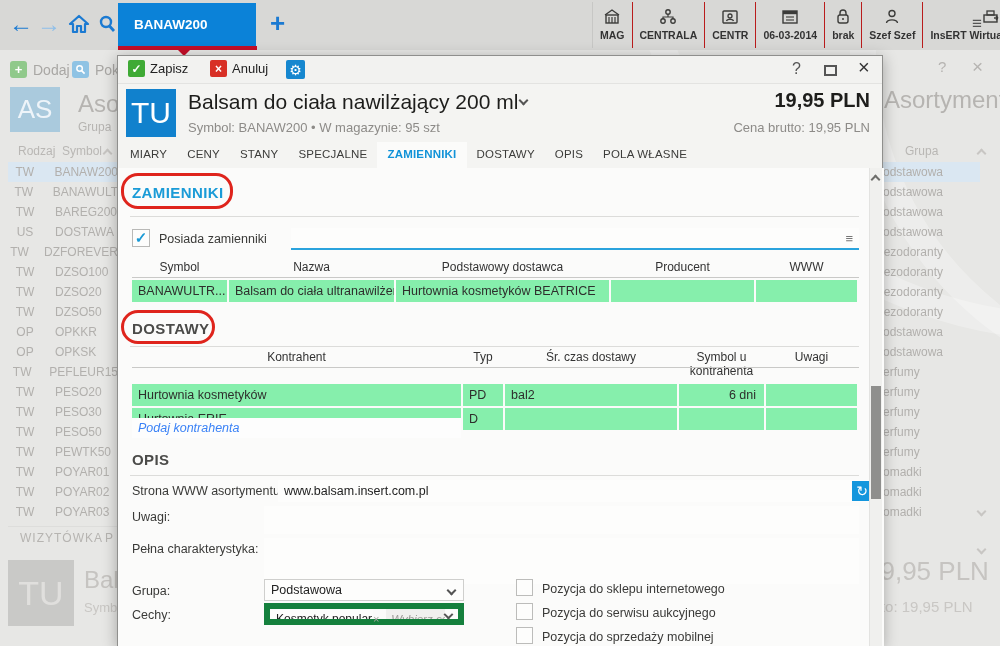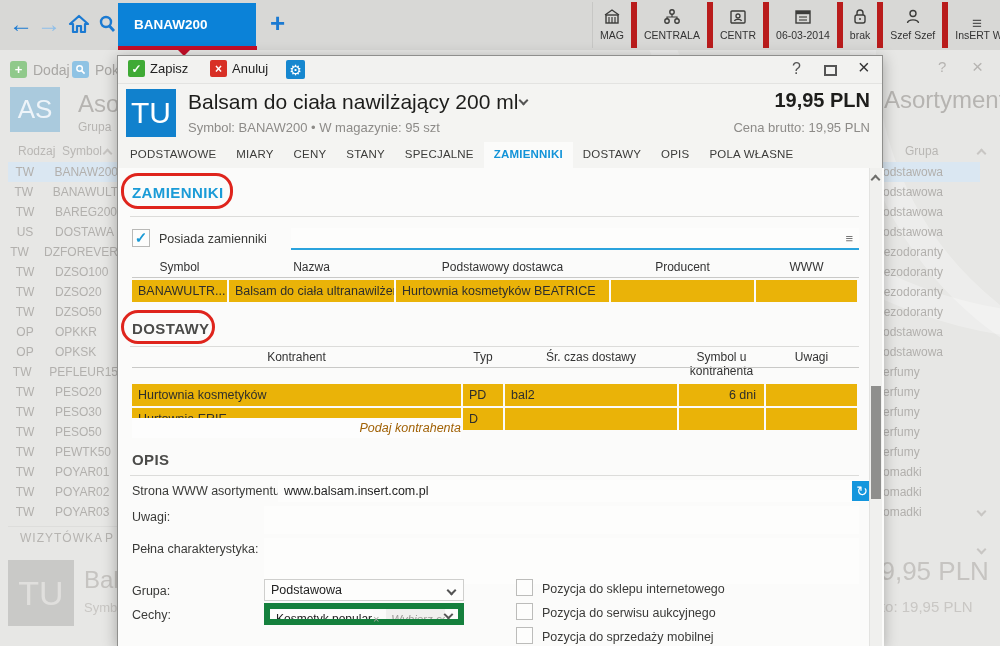--- a/index.html
+++ b/index.html
@@ -12,21 +12,21 @@
   
   .topbar { position:absolute; left:0; top:0; width:1000px; height:50px; background:#d8d8d6; }
   .navbtn { position:absolute; top:10px; width:26px; height:28px; display:flex; align-items:center; justify-content:center; cursor:pointer; }
   .arrow-glyph { font-size:24px; font-weight:bold; color:#1b7ad2; line-height:1; }
   .arrow-glyph.fwd { color:#8fbfe9; }
   .tab { position:absolute; left:118px; top:3px; width:138px; height:43px; background:#0b82d8; color:#fff; font-size:13.5px; font-weight:bold; display:flex; align-items:center; padding-left:16px; }
   .tab-underline { position:absolute; left:118px; top:46px; width:139px; height:4px; background:#c40e28; }
   .tab-pointer { position:absolute; left:178px; top:50px; width:0; height:0; border-left:6px solid transparent; border-right:6px solid transparent; border-top:6px solid #c40e28; }
   .newtab { position:absolute; left:270px; top:8px; font-size:26px; font-weight:bold; color:#1b7ad2; cursor:pointer; }
   .status-bar { position:absolute; left:592px; top:2px; height:46px; display:flex; }
-  .status-item { border-right:6px solid #b91c1c; padding:4px 7px 0 7px; text-align:right; cursor:pointer; }
+  .status-item { border-right:1px solid #b91c1c; padding:4px 7px 0 7px; text-align:right; cursor:pointer;font-weight:bold; }
   .status-item:first-child { border-left:1px solid #c7c7c5; }
   .status-item .sicon { height:22px; display:flex; align-items:center; justify-content:center; }
   .status-item .slabel { font-size:10.5px; color:#333; white-space:nowrap; margin-top:1px; }
   .menu-lines { position:absolute; left:972px; top:14px; font-size:17px; color:#555; cursor:pointer; }
 
   
   .bgtext { color:#b6b4b1; }
   .bg-toolbar-label { position:absolute; font-size:14px; color:#a9a7a4; }
   .minibox { position:absolute; width:17px; height:17px; border-radius:3px; color:#fff; font-size:13px; font-weight:bold; display:flex; align-items:center; justify-content:center; }
   .as-tile { position:absolute; left:10px; top:87px; width:50px; height:45px; background:#aacadd; color:#eef4f9; font-size:26px; display:flex; align-items:center; justify-content:center; }
@@ -73,24 +73,24 @@
   .chk .mark { color:#1a9ad6; font-size:15px; font-weight:bold; }
   .flabel { position:absolute; font-size:12.5px; color:#3a3a38; }
   .zam-input { position:absolute; left:173px; top:60px; width:568px; height:22px; background:#fdfdfc; border-bottom:2px solid #2aa3dd; display:flex; align-items:center; justify-content:flex-end; padding-right:6px; }
   .zam-input .lines { font-size:13px; color:#777; }
 
   .gtable { position:absolute; }
   .gtr { display:grid; column-gap:2px; }
   .zam-cols { grid-template-columns:95px 165px 213px 143px 101px; width:727px; }
   .dost-cols { grid-template-columns:329px 40px 172px 85px 91px; width:727px; }
   .gth { font-size:12px; color:#333; text-align:center; padding-bottom:3px; }
-  .gtd { background:#eab308; font-size:12.5px; color:#2e2e2c; height:22px; line-height:22px; padding-left:6px; overflow:hidden; white-space:nowrap; margin-bottom:2px; }
+  .gtd { background:#86efac; font-size:12.5px; color:#2e2e2c; height:22px; line-height:22px; padding-left:6px; overflow:hidden; white-space:nowrap; margin-bottom:2px; }
   .dost-cols .gtd:nth-child(4) { text-align:right; padding-right:8px; }
   .thead-line { border-bottom:1px solid #c9c9c7; position:absolute; left:0; width:727px; }
-  .ph-cell { position:absolute; width:329px; height:20px; background:#fdfdfd; font-size:12.5px; font-style:italic; color:#a16207; line-height:20px; padding-left:6px;text-align:right; }
+  .ph-cell { position:absolute; width:329px; height:20px; background:#fdfdfd; font-size:12.5px; font-style:italic; color:#3b82f6; line-height:20px; padding-left:6px; }
 
   .field { position:absolute; background:#fdfdfc; font-size:12.5px; color:#222; }
   .txt-field { height:22px; line-height:22px; padding-left:6px; }
   .refresh-btn { position:absolute; right:1px; top:1px; width:20px; height:20px; background:#1496dd; color:#fff; font-size:14px; display:flex; align-items:center; justify-content:center; cursor:pointer; }
   .select { position:absolute; background:#fdfdfc; border:1px solid #cfcfcd; height:22px; display:flex; align-items:center; cursor:pointer; }
   .select .sv { flex:1; padding-left:6px; font-size:12.5px; color:#222; white-space:nowrap; overflow:hidden; }
   .select .caret { margin-right:8px; border-color:#555; }
   .tagfield { position:absolute; height:22px; display:flex; border:6px solid #15803d; cursor:pointer; }
   .tagfield .tag { background:#fdfdfc; font-size:12px; color:#222; padding:0 2px 0 6px; line-height:20px; white-space:nowrap; overflow:hidden; width:108px; }
   .tagfield .del { width:14px; line-height:20px; color:#a9a7a4; font-size:11px; }
@@ -415,21 +415,20 @@
         <span>Balsam do ciała nawilżający 200 ml</span>
         <span class="caret" style="border-color:#555; margin-top:-4px;"></span>
       </div>
       <div class="dlg-sub">Symbol: BANAW200  •  W magazynie: 95 szt</div>
       <div class="dlg-price">19,95 PLN</div>
       <div class="dlg-price-gross">Cena brutto: 19,95 PLN</div>
     </div>
 
     <div class="dlg-tabs">
 
-    <div class="dlg-tab">PODSTAWOWE</div>
         <div class="dlg-tab">MIARY</div>
         <div class="dlg-tab">CENY</div>
         <div class="dlg-tab">STANY</div>
         <div class="dlg-tab">SPECJALNE</div>
         <div class="dlg-tab active">ZAMIENNIKI</div>
         <div class="dlg-tab">DOSTAWY</div>
         <div class="dlg-tab">OPIS</div>
         <div class="dlg-tab">POLA WŁASNE</div>
       </div>
 

